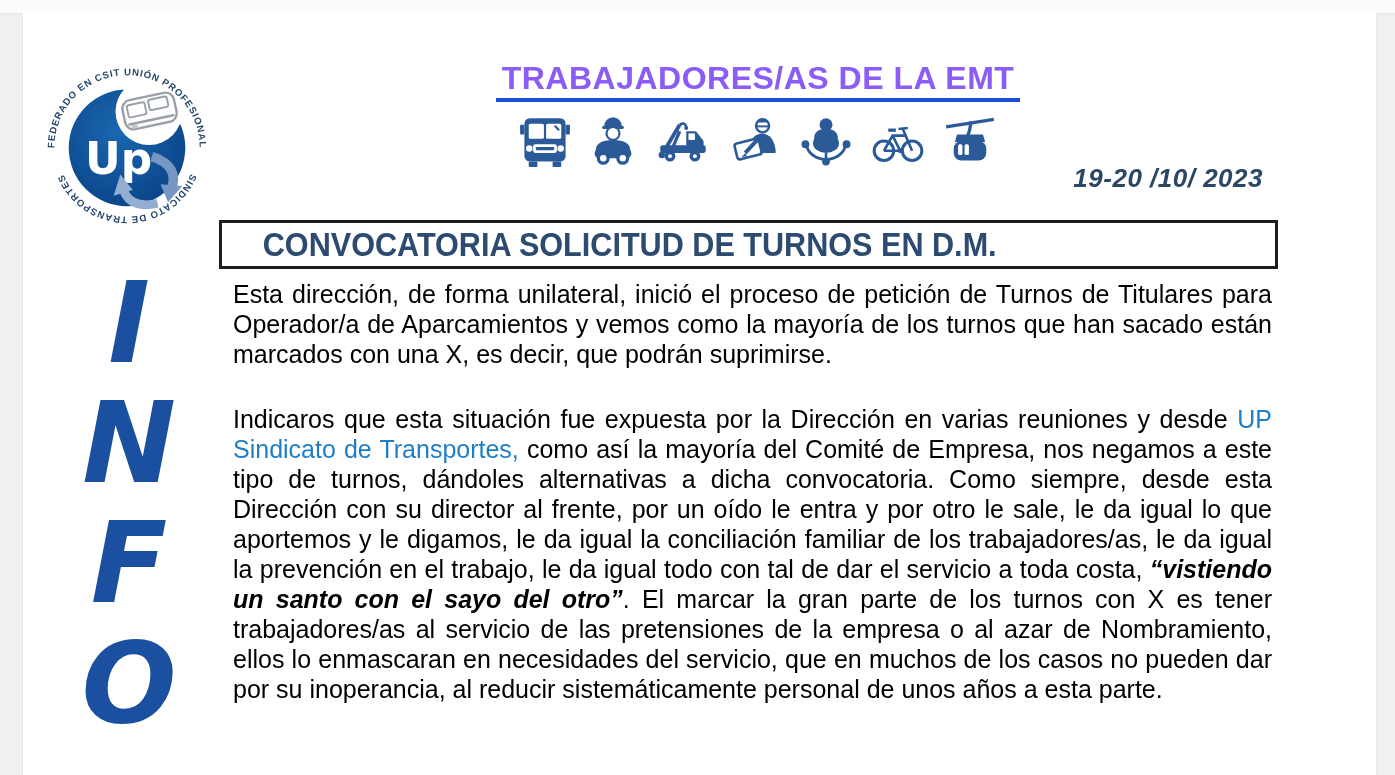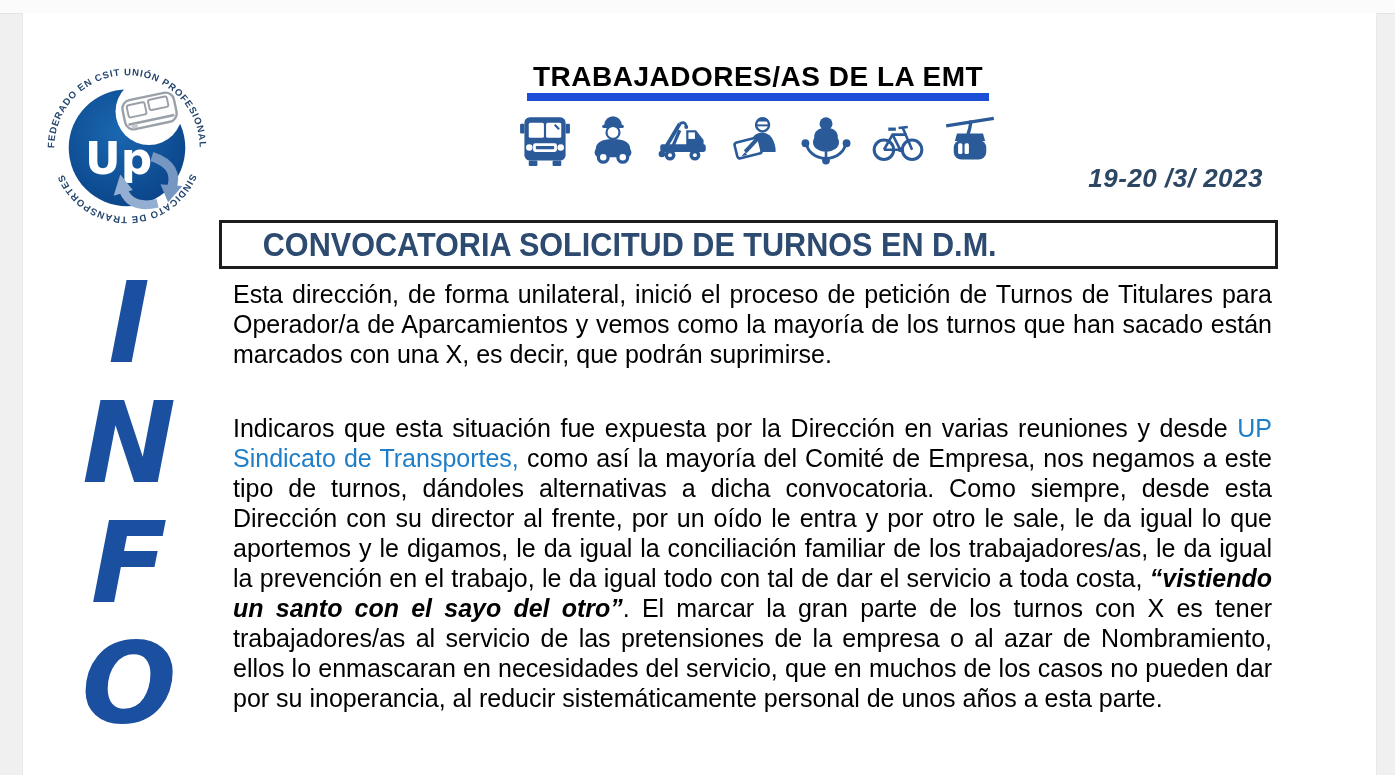--- a/index.html
+++ b/index.html
@@ -3,35 +3,35 @@
 <meta charset="utf-8">
 <style>
   html,body{margin:0;padding:0;background:#f0f0f1;font-family:"Liberation Sans",sans-serif;}
   .screen{position:relative;width:1395px;height:775px;background:#f0f0f1;overflow:hidden;}
   .top-band{position:absolute;left:0;top:0;width:1395px;height:13px;background:#fbfbfb;border-bottom:1px solid #e4e4e4;}
   .page{position:absolute;left:22px;top:13px;width:1353px;height:762px;background:#ffffff;border-left:1px solid #e9e9e9;border-right:1px solid #e9e9e9;}
 
   .logo-svg{position:absolute;left:18px;top:36px;}
 
   .header-block{position:absolute;left:180px;top:49px;width:1110px;text-align:center;}
-  .doc-title{display:inline-block;font-size:28px;font-weight:bold;color:#000000;letter-spacing:.5px;border-bottom:8px solid #1d4ed8;padding:0 6px 2px 6px;line-height:1.05;}
+  .doc-title{display:inline-block;font-size:32px;font-weight:bold;color:#8b5cf6;letter-spacing:.5px;border-bottom:4px solid #1d4ed8;padding:0 6px 2px 6px;line-height:1.05;}
   .icons-row{margin-top:9px;display:flex;justify-content:center;align-items:flex-end;gap:16px;color:#2b5a99;height:56px;}
   .icons-row svg{display:block;}
 
   .doc-date{position:absolute;top:150px;right:113px;font-size:26px;font-weight:bold;font-style:italic;color:#2c4763;letter-spacing:.5px;}
 
   .heading-box{position:absolute;left:196px;top:207px;width:1053px;height:43px;border:3px solid #1d1d1d;display:flex;align-items:center;justify-content:flex-start;background:#fff;}
   .heading-box .h-inner{display:inline-block;white-space:nowrap;font-size:34px;font-weight:bold;color:#2d4a70;transform:scaleX(.9);transform-origin:center;letter-spacing:0;}
 
   .info-col{position:absolute;left:40px;top:250px;width:132px;text-align:center;color:#1b4f9f;}
   .info-letter{height:120px;display:flex;align-items:center;justify-content:center;font-family:"DejaVu Sans",sans-serif;font-weight:bold;font-style:italic;font-size:112px;line-height:1;}
 
   .body-text{position:absolute;left:210px;top:266px;width:1039px;font-size:25px;line-height:30px;color:#000;text-align:justify;}
   .body-text p{margin:0;}
-  .body-text p + p{margin-top:44px;}
+  .body-text p + p{margin-top:35px;}
   .link-blue{color:#1e7ec8;}
   .quote{font-weight:bold;font-style:italic;}
 
   .ring-text{font-size:10px;font-weight:bold;letter-spacing:.9px;fill:#24466e;font-family:"Liberation Sans",sans-serif;}
   .up-mono{font-family:"DejaVu Sans",sans-serif;font-weight:bold;fill:#ffffff;font-size:46px;}
 </style>
 </head>
 <body>
 
 <div class="screen">
@@ -154,21 +154,21 @@
           <path d="M25 6 q-1 8 -3 13" fill="none" stroke="currentColor" stroke-width="3"></path>
           <path d="M12 18 h24 l2 7 h-28 z"></path>
           <rect x="9" y="24" width="30" height="18" rx="7"></rect>
           <rect x="13" y="27" width="4" height="10" rx="1.5" fill="#fff"></rect>
           <rect x="19" y="27" width="4" height="10" rx="1.5" fill="#fff"></rect>
         </svg>
 
       </div>
     </div>
 
-    <div class="doc-date">19-20 /3/ 2023</div>
+    <div class="doc-date">19-20 /10/ 2023</div>
 
     <div class="heading-box">
       <span class="h-inner">CONVOCATORIA SOLICITUD DE TURNOS EN D.M.</span>
     </div>
 
     <div class="info-col">
       <div class="info-letter">I</div>
       <div class="info-letter">N</div>
       <div class="info-letter">F</div>
       <div class="info-letter">O</div>

